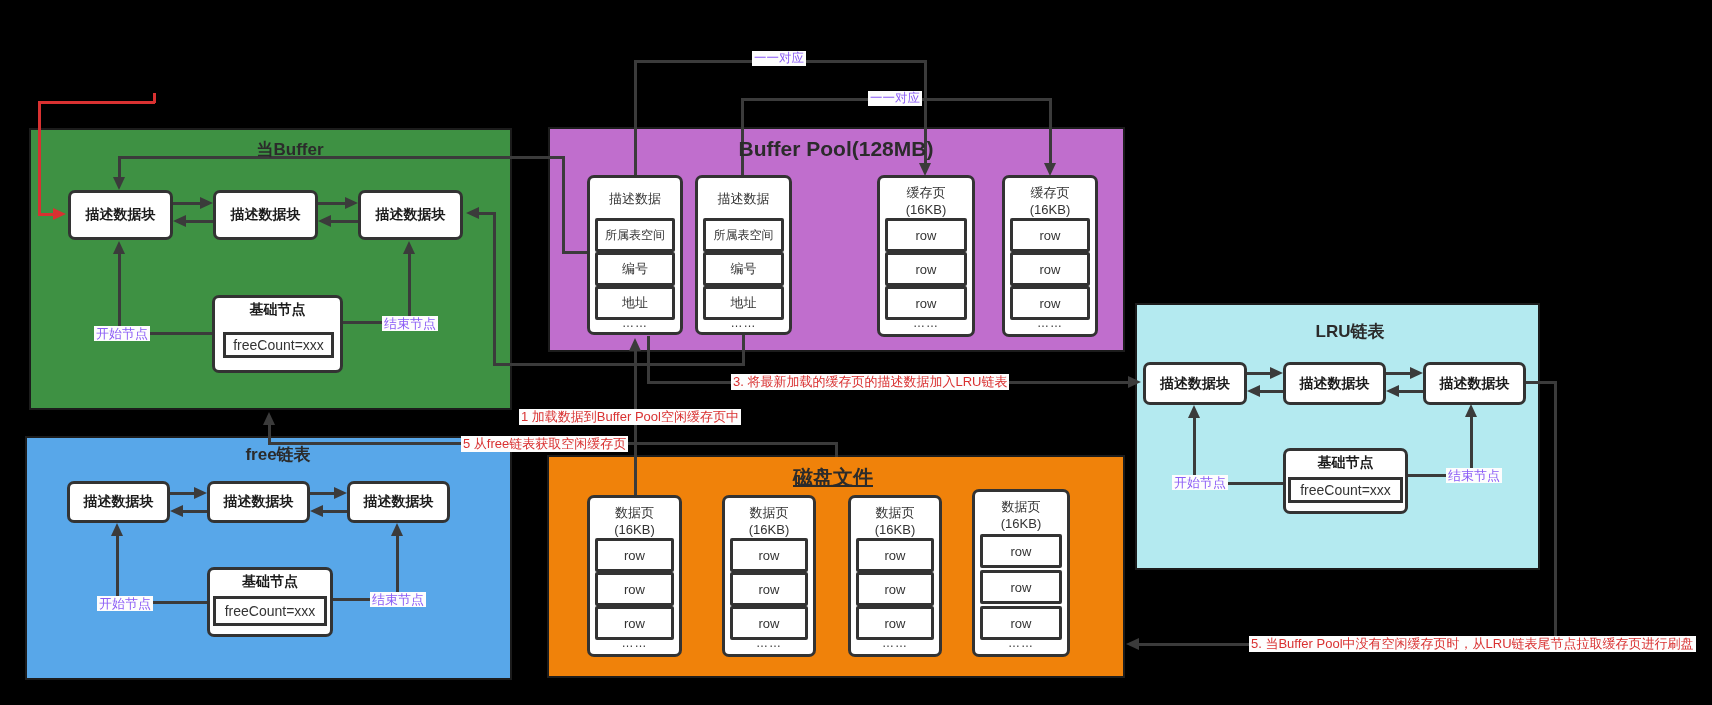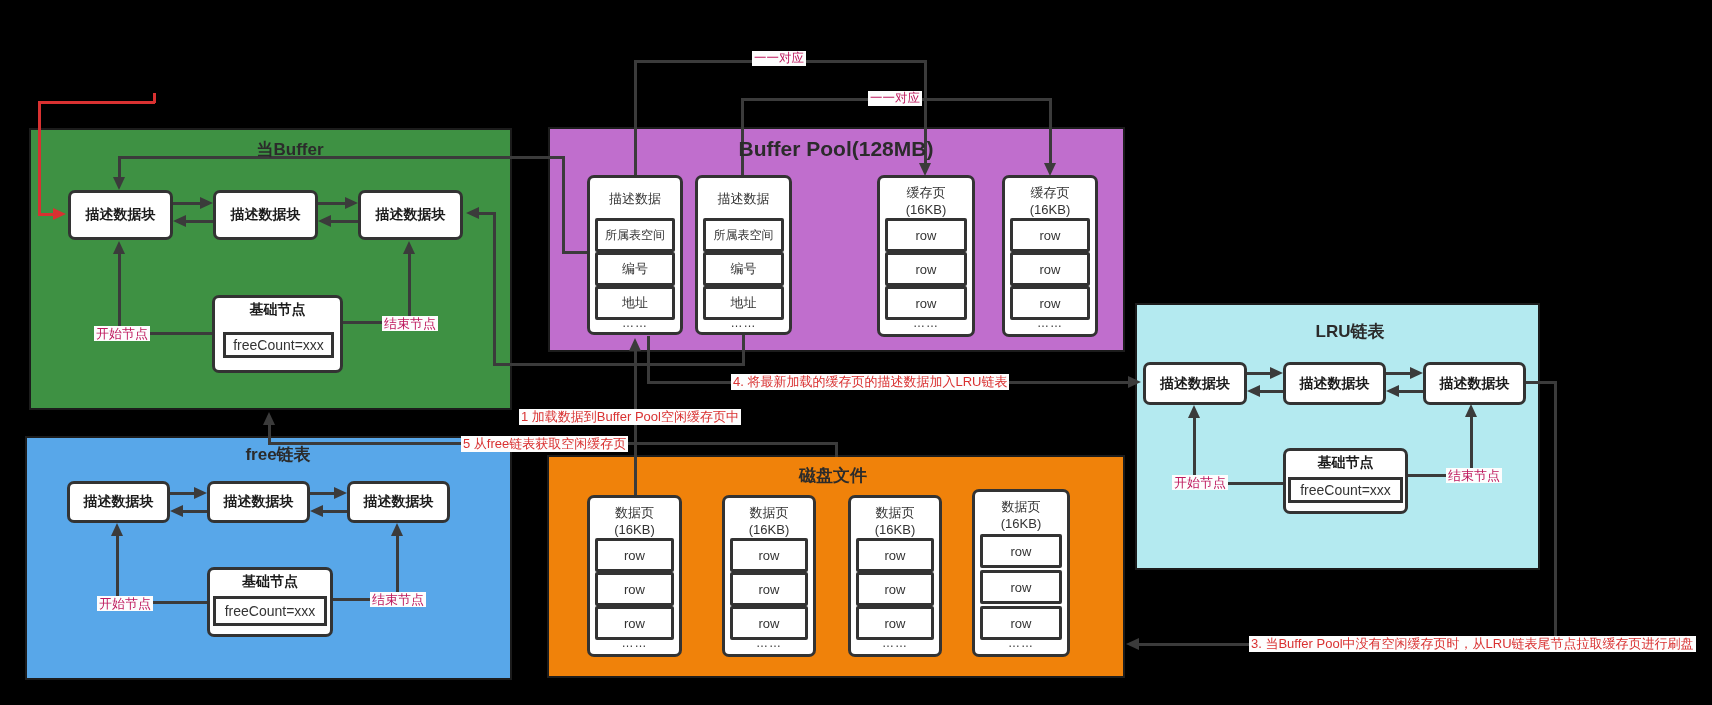--- a/index.html
+++ b/index.html
@@ -25,21 +25,21 @@
   .baseinner{position:absolute;box-sizing:border-box;background:#fff;border:3px solid #333;
              display:flex;align-items:center;justify-content:center;font-size:14px;color:#333;}
   .ln{position:absolute;background:var(--line);}
   .lnred{position:absolute;background:var(--red);}
   .ah{position:absolute;width:0;height:0;}
   .ah-r{border-left:13px solid var(--line);border-top:6.5px solid transparent;border-bottom:6.5px solid transparent;}
   .ah-l{border-right:13px solid var(--line);border-top:6.5px solid transparent;border-bottom:6.5px solid transparent;}
   .ah-u{border-bottom:13px solid var(--line);border-left:6.5px solid transparent;border-right:6.5px solid transparent;}
   .ah-d{border-top:13px solid var(--line);border-left:6.5px solid transparent;border-right:6.5px solid transparent;}
   .ah-r.red{border-left-color:var(--red);}
-  .lbl{position:absolute;background:#fdfdfd;color:#be185d;font-size:13px;padding:0 2px;white-space:nowrap;line-height:15px;}
+  .lbl{position:absolute;background:#fdfdfd;color:#8b5cf6;font-size:13px;padding:0 2px;white-space:nowrap;line-height:15px;}
   .redlbl{position:absolute;background:#fdfdfd;color:var(--red);font-size:13px;padding:0 2px;white-space:nowrap;line-height:16px;}
   .cloudtext{position:absolute;color:var(--red);font-size:13px;line-height:17px;text-align:center;font-weight:bold;}
 </style>
 </head>
 <body>
 
 <div id="stage">
 
   <div class="panel free" style="left:29px;top:128px;width:483px;height:282px;"></div>
   <div class="panel buffer" style="left:548px;top:127px;width:577px;height:225px;"></div>
@@ -136,21 +136,21 @@
   <div class="ln" style="left:1193px;top:416px;width:3px;height:61px;"></div>
   <div class="ah ah-u" style="left:1188px;top:405px;"></div>
   <div class="ln" style="left:1470px;top:415px;width:3px;height:55px;"></div>
   <div class="ah ah-u" style="left:1465px;top:404px;"></div>
   <div class="ln" style="left:1227px;top:482px;width:56px;height:3px;"></div>
   <div class="ln" style="left:1408px;top:474px;width:39px;height:3px;"></div>
 
   <div class="ptitle" style="left:190px;top:138px;width:200px;font-size:17px;">当Buffer</div>
   <div class="ptitle" style="left:736px;top:137px;width:200px;font-size:21px;">Buffer Pool(128MB)</div>
   <div class="ptitle" style="left:178px;top:443px;width:200px;font-size:17px;">free链表</div>
-  <div class="ptitle" style="left:733px;top:464px;width:200px;font-size:17px;">磁盘文件</div>
+  <div class="ptitle" style="left:733px;top:464px;width:200px;font-size:20px;text-decoration:underline;">磁盘文件</div>
   <div class="ptitle" style="left:1250px;top:320px;width:200px;font-size:17px;">LRU链表</div>
 
   <div class="node" style="left:68px;top:190px;width:105px;height:50px;">描述数据块</div>
   <div class="node" style="left:213px;top:190px;width:105px;height:50px;">描述数据块</div>
   <div class="node" style="left:358px;top:190px;width:105px;height:50px;">描述数据块</div>
   <div class="base" style="left:212px;top:295px;width:131px;height:78px;">
     <div class="basetitle">基础节点</div>
     <div class="baseinner" style="left:8px;top:34px;width:111px;height:26px;">freeCount=xxx</div>
   </div>
   <div class="lbl" style="left:94px;top:326px;">开始节点</div>
@@ -251,17 +251,17 @@
     <div class="cell" style="top:78px;">row</div>
     <div class="cell" style="top:114px;">row</div>
     <div class="dots" style="top:144px;">……</div>
   </div>
 
   <div class="lbl" style="left:752px;top:51px;font-size:12.5px;">一一对应</div>
   <div class="lbl" style="left:868px;top:91px;font-size:12.5px;">一一对应</div>
 
   <div class="redlbl" style="left:461px;top:436px;">5 从free链表获取空闲缓存页</div>
   <div class="redlbl" style="left:519px;top:409px;">1 加载数据到Buffer Pool空闲缓存页中</div>
-  <div class="redlbl" style="left:731px;top:374px;">4. 将最新加载的缓存页的描述数据加入LRU链表</div>
-  <div class="redlbl" style="left:1249px;top:636px;">3. 当Buffer Pool中没有空闲缓存页时，从LRU链表尾节点拉取缓存页进行刷盘</div>
+  <div class="redlbl" style="left:731px;top:374px;">3. 将最新加载的缓存页的描述数据加入LRU链表</div>
+  <div class="redlbl" style="left:1249px;top:636px;">5. 当Buffer Pool中没有空闲缓存页时，从LRU链表尾节点拉取缓存页进行刷盘</div>
 
 
 </div>
 
 </body></html>

